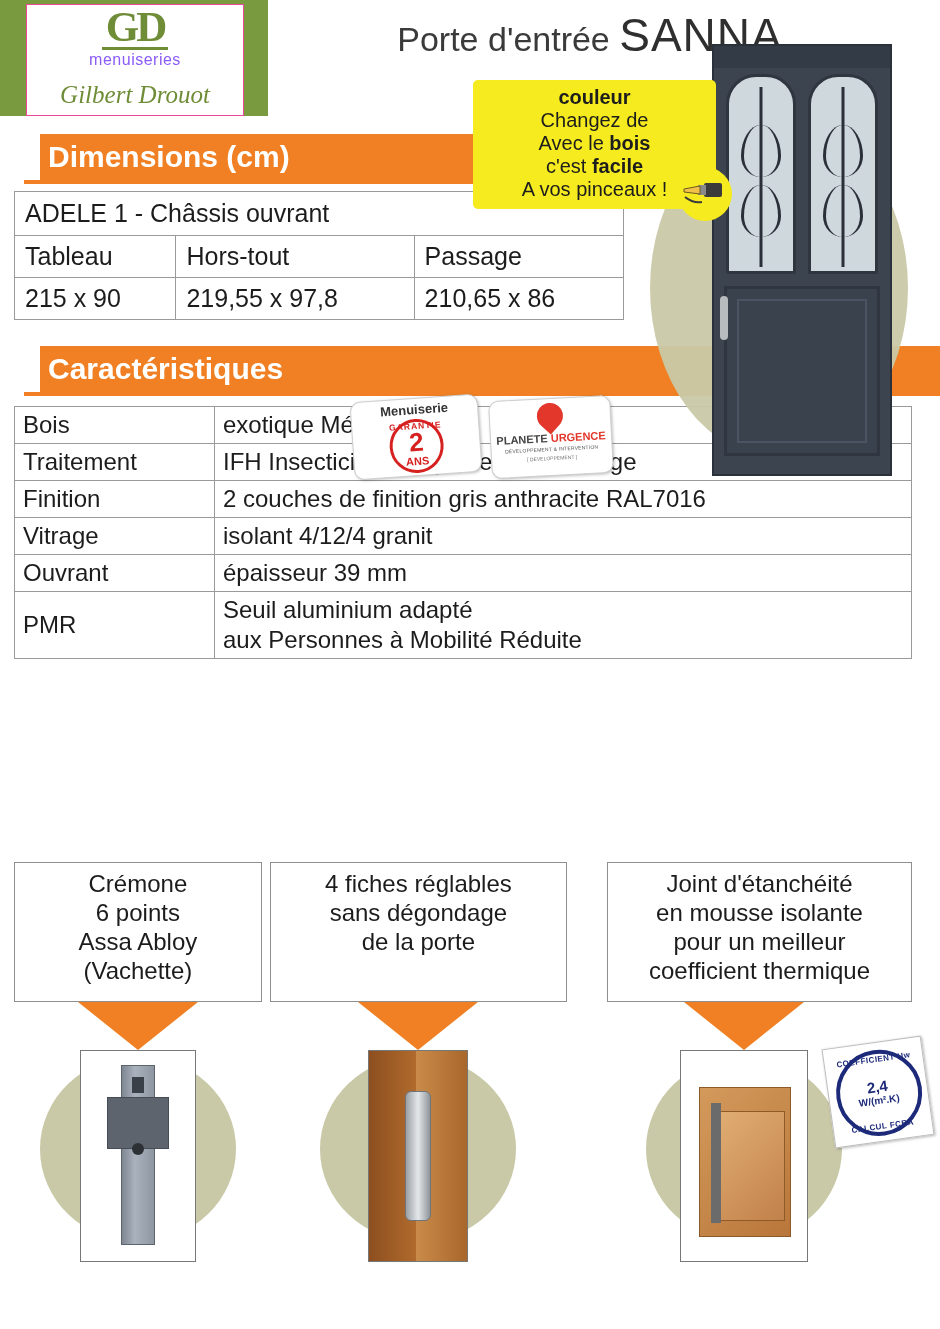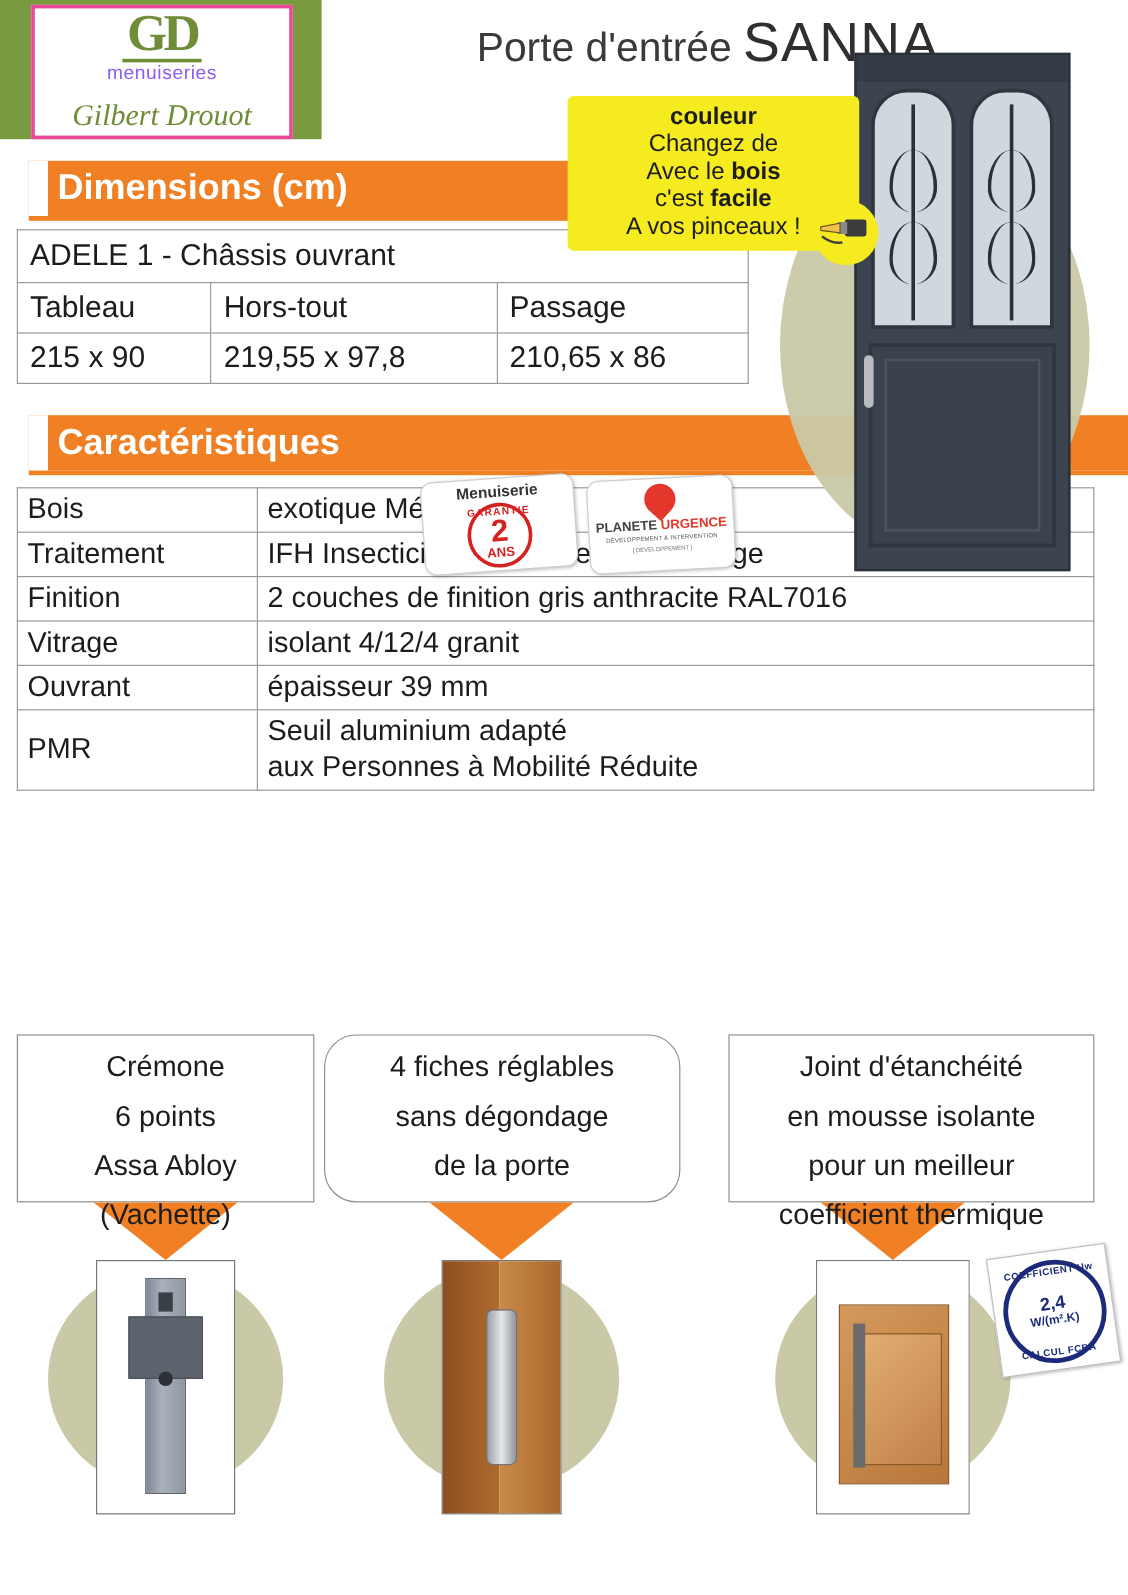--- a/index.html
+++ b/index.html
@@ -21,21 +21,21 @@
     position: absolute;
     left: 0; top: 0;
     width: 268px; height: 116px;
     background: #7a9a3f;
   }
   .logo-box {
     position: absolute;
     left: 26px; top: 4px;
     width: 218px; height: 112px;
     background: #ffffff;
-    border: 3px solid #ec4899;
+    border: 1px solid #ec4899;
     display: flex; flex-direction: column;
     align-items: center; justify-content: flex-start;
     padding-top: 2px;
     text-align: center;
   }
   .logo-gd {
     font-family: "Liberation Serif", serif;
     font-size: 43px;
     font-weight: bold;
     color: #6f8c37;
@@ -298,21 +298,21 @@
     left: 14px; top: 862px;
     width: 898px;
     display: flex;
     gap: 8px;
   }
   .feature-col { position: relative; }
   .feature-box {
     border: 1px solid #8f8f8f;
     text-align: center;
     font-size: 24px;
-    line-height: 41px;
+    line-height: 29px;
     color: #1c1c1c;
     padding: 6px 4px 8px 4px;
     background: #fff;
     height: 140px;
   }
   .fc1 { width: 250px; }
   .fc2 { width: 300px; }
   .fc3 { width: 340px; }
   .arrow {
     width: 0; height: 0;
@@ -599,21 +599,21 @@
       <div class="photo-frame pf1">
         <div class="lock-body"></div>
         <div class="lock-case"></div>
         <div class="lock-slot"></div>
         <div class="lock-hole"></div>
       </div>
     </div>
   </div>
 
   <div class="feature-col fc2">
-    <div class="feature-box" style="white-space:pre-line;border-radius:27px;">4 fiches réglables
+    <div class="feature-box" style="white-space:pre-line;">4 fiches réglables
 sans dégondage
 de la porte</div>
     <div class="arrow"></div>
     <div class="photo-ellipse">
       <div class="el"></div>
       <div class="photo-frame pf2">
         <div class="hinge-wood"></div>
         <div class="hinge-wood2"></div>
         <div class="hinge-metal"></div>
       </div>

